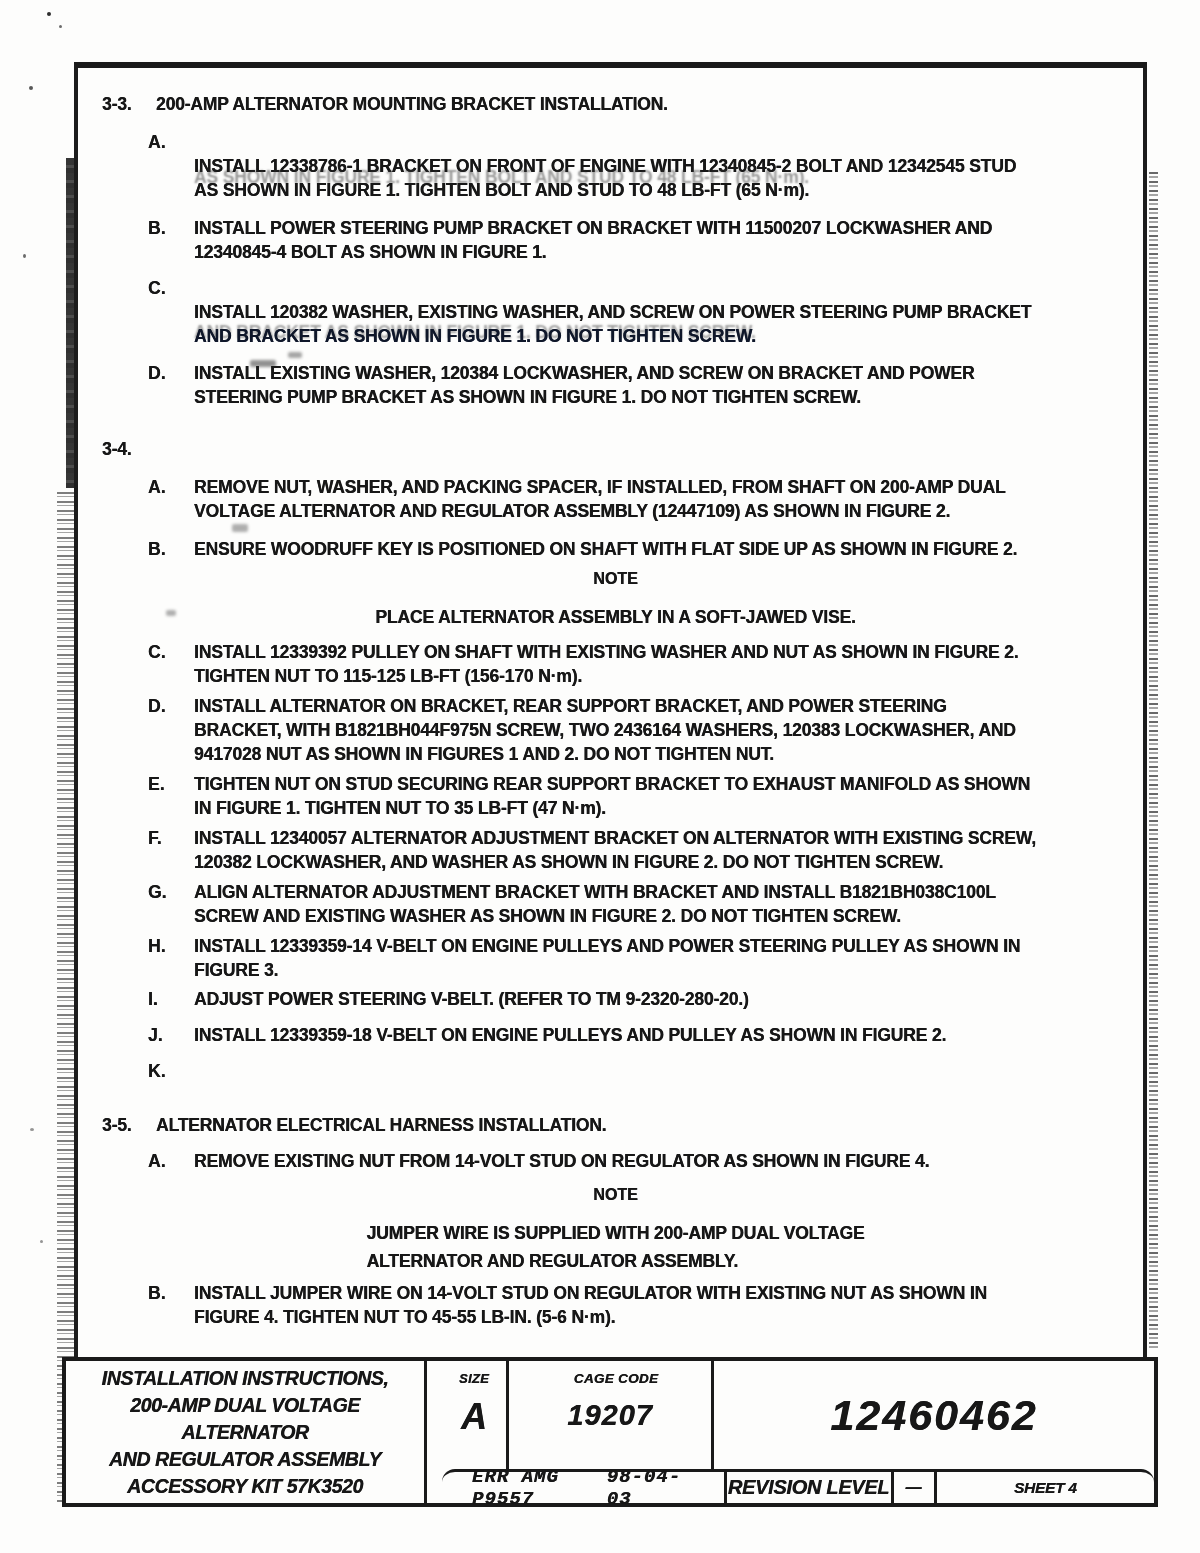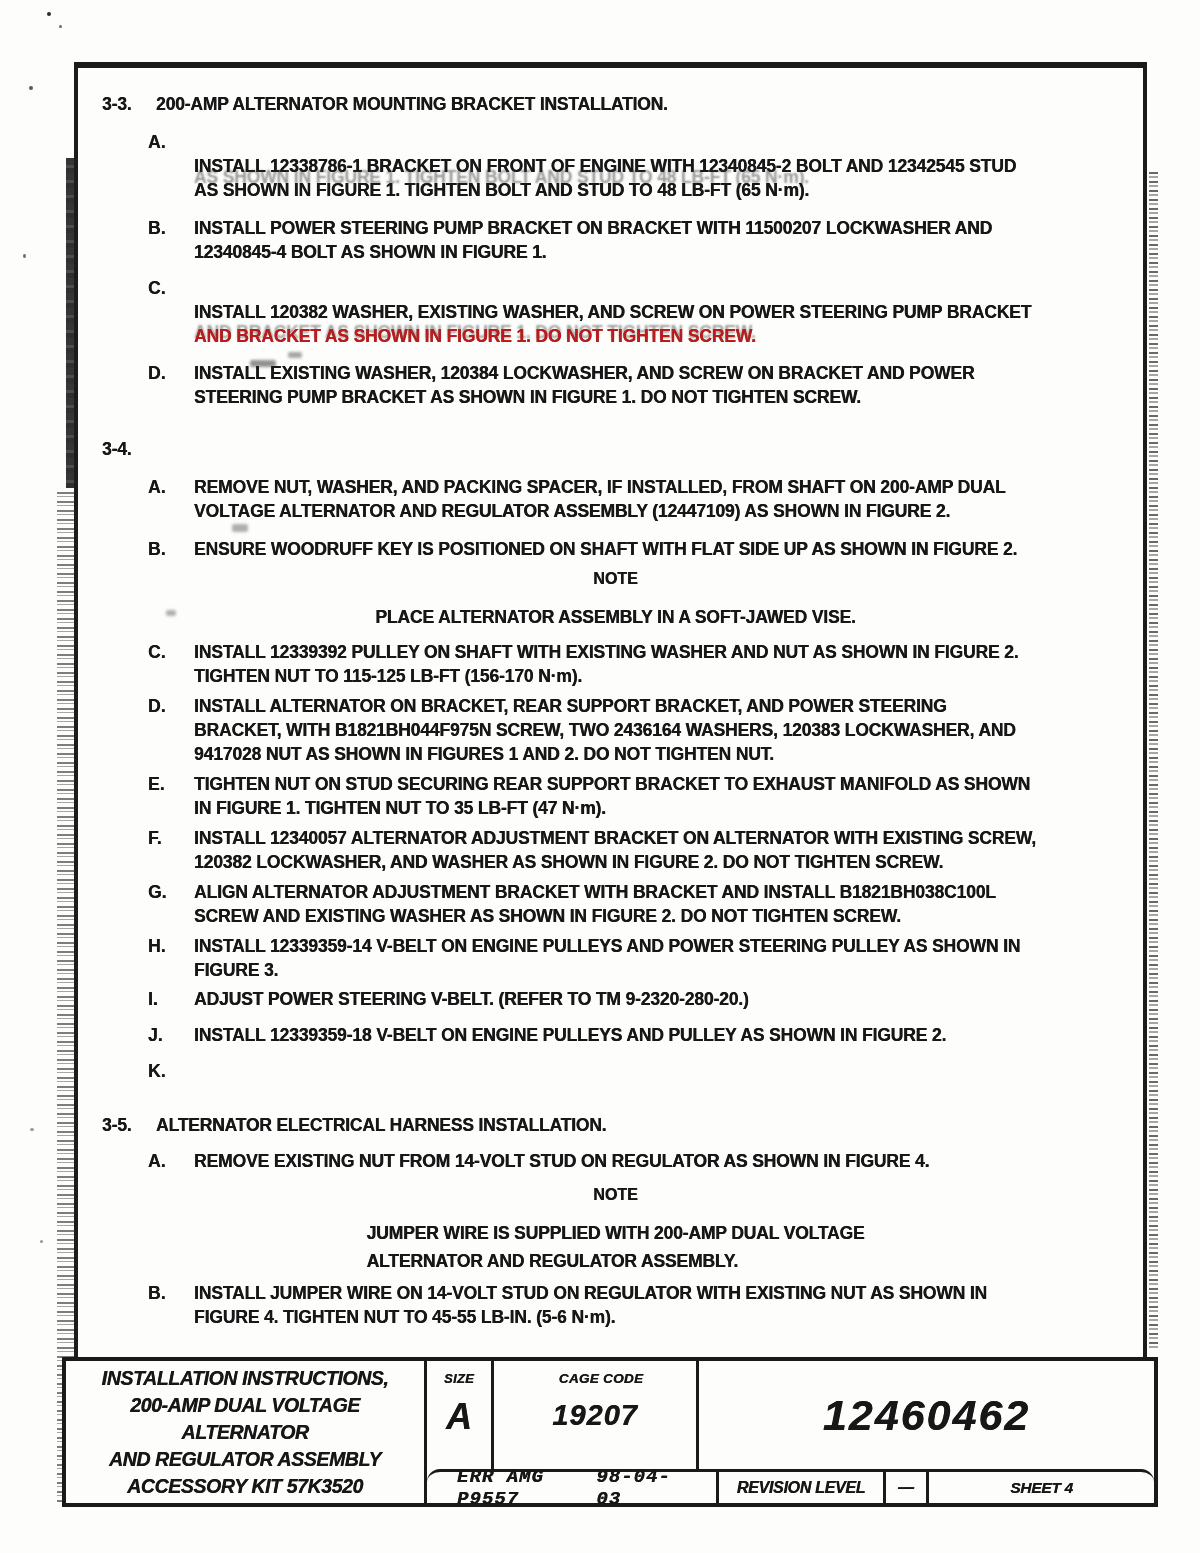--- a/index.html
+++ b/index.html
@@ -28,21 +28,21 @@
   .sec-heading { display: flex; font-size: 17.5px; line-height: 24px; letter-spacing: -0.2px; }
   .sec-num { width: 54px; flex-shrink: 0; }
   .sec-title { white-space: pre-line; }
 
   .step { display: flex; margin-left: 46px; }
   .step-letter { width: 46px; flex-shrink: 0; font-size: 17.5px; line-height: 24px; }
   .step-text { font-size: 17.5px; line-height: 24px; white-space: pre-line; letter-spacing: -0.15px; }
   .step-text .line { white-space: pre-line; }
 
   .ghost-up   { text-shadow: 0 -13px 2px rgba(50,50,50,0.5), 0.35px 0 0 currentColor; }
-  .ghost-near { color:#b91c1c; text-shadow: 0 -4px 2px rgba(70,70,70,0.5), 0.35px 0 0 currentColor; }
+  .ghost-near { color:#0f172a; text-shadow: 0 -4px 2px rgba(70,70,70,0.5), 0.35px 0 0 currentColor; }
 
   .note-label { text-align: center; font-size: 16px; line-height: 24px; }
   .note-body  { width: fit-content; margin-left: auto; margin-right: auto;
                 font-size: 17.5px; line-height: 28px; white-space: pre-line; letter-spacing: -0.15px; }
 
   .mt5{margin-top:5px}.mt6{margin-top:6px}.mt9{margin-top:9px}
   .mt10{margin-top:10px}.mt12{margin-top:12px}.mt13{margin-top:13px}.mt14{margin-top:14px}
   .mt25{margin-top:28px}.mt30{margin-top:30px}
 
   
@@ -55,21 +55,21 @@
     background: #fdfdfc;
     font-style: italic;
   }
   .tb-left {
     width: 358px; flex-shrink: 0;
     border-right: 3px solid #1a1a1a;
     display: flex; align-items: center; justify-content: center;
     text-align: center; font-size: 19.5px; line-height: 27px;
     white-space: pre-line; letter-spacing: -0.4px;
   }
-  .tb-right { flex: 1; display: flex; flex-direction: column; }
+  .tb-right { flex: 1; display: flex; flex-direction: column; padding-left: 15px; }
   .tb-top { flex: 1; display: flex; }
   .tb-size {
     width: 67px; flex-shrink: 0; border-right: 3px solid #1a1a1a;
     text-align: center; padding-top: 10px; box-sizing: border-box;
   }
   .tb-size-label { font-size: 13px; letter-spacing: .3px; }
   .tb-size-value { font-size: 36px; margin-top: 10px; }
   .tb-cage {
     width: 205px; flex-shrink: 0; border-right: 3px solid #1a1a1a;
     text-align: center; padding-top: 10px; box-sizing: border-box;
@@ -85,21 +85,21 @@
     display: flex; align-items: stretch; box-sizing: border-box; border-radius: 13px;
   }
   .tb-ref {
     flex: 1; display: flex; align-items: center; justify-content: space-between;
     padding: 0 34px 0 30px;
     font-family: "Liberation Mono", monospace; font-size: 19px; font-weight: 700;
     letter-spacing: 1px;
   }
   .tb-rev {
     width: 164px; flex-shrink: 0; border-left: 3px solid #1a1a1a;
-    display: flex; align-items: center; justify-content: center; font-size: 16px; letter-spacing:-0.3px;
+    display: flex; align-items: center; justify-content: center; font-size: 20px; letter-spacing:-0.3px;
   }
   .tb-dash {
     width: 40px; flex-shrink: 0; border-left: 3px solid #1a1a1a;
     display: flex; align-items: center; justify-content: center; font-size: 16px;
   }
   .tb-sheet {
     flex: 1; border-left: 3px solid #1a1a1a;
     display: flex; align-items: center; justify-content: center; font-size: 15.5px; letter-spacing:-0.3px;text-align:center;
   }
 

